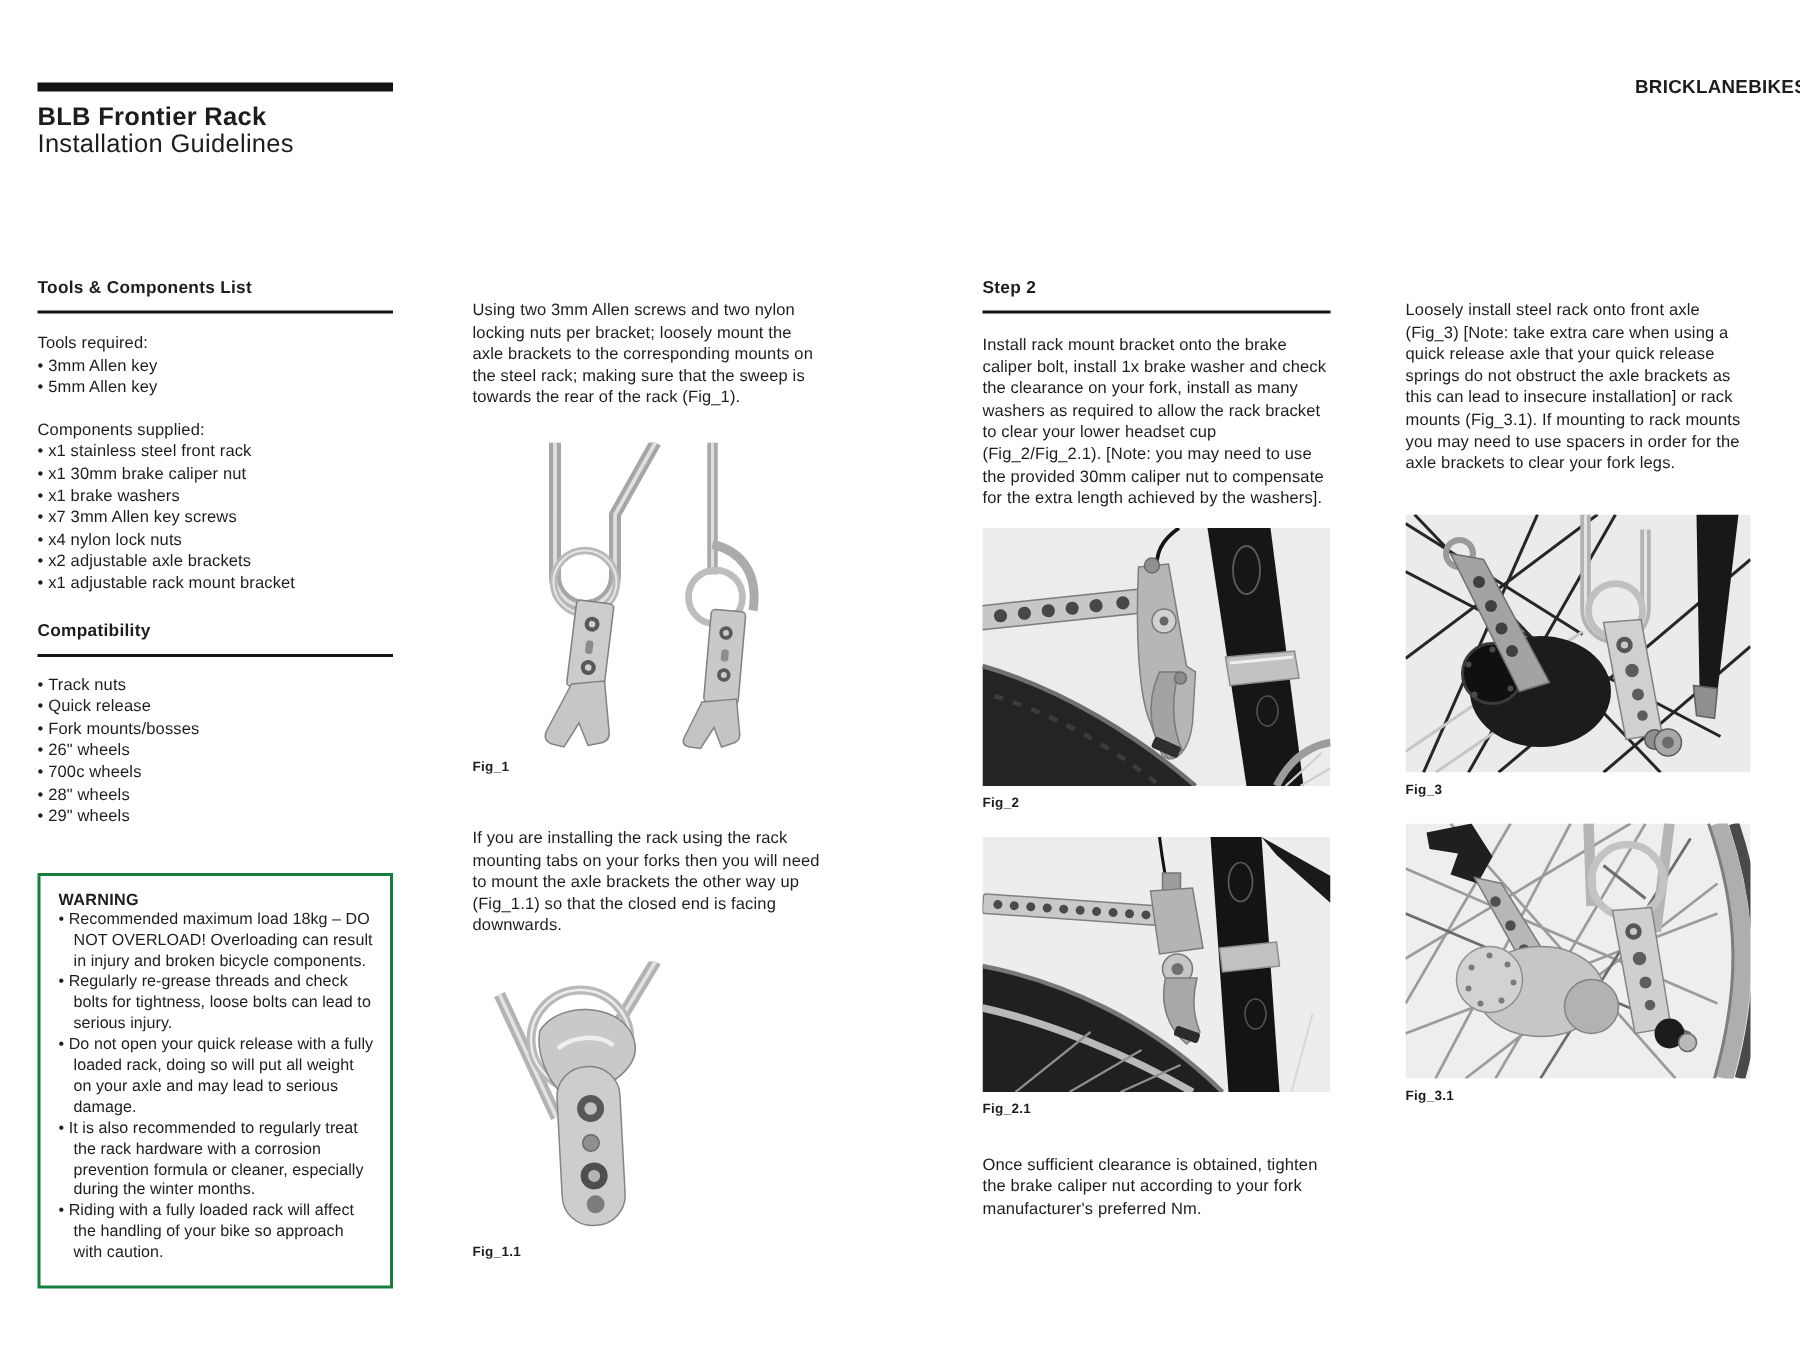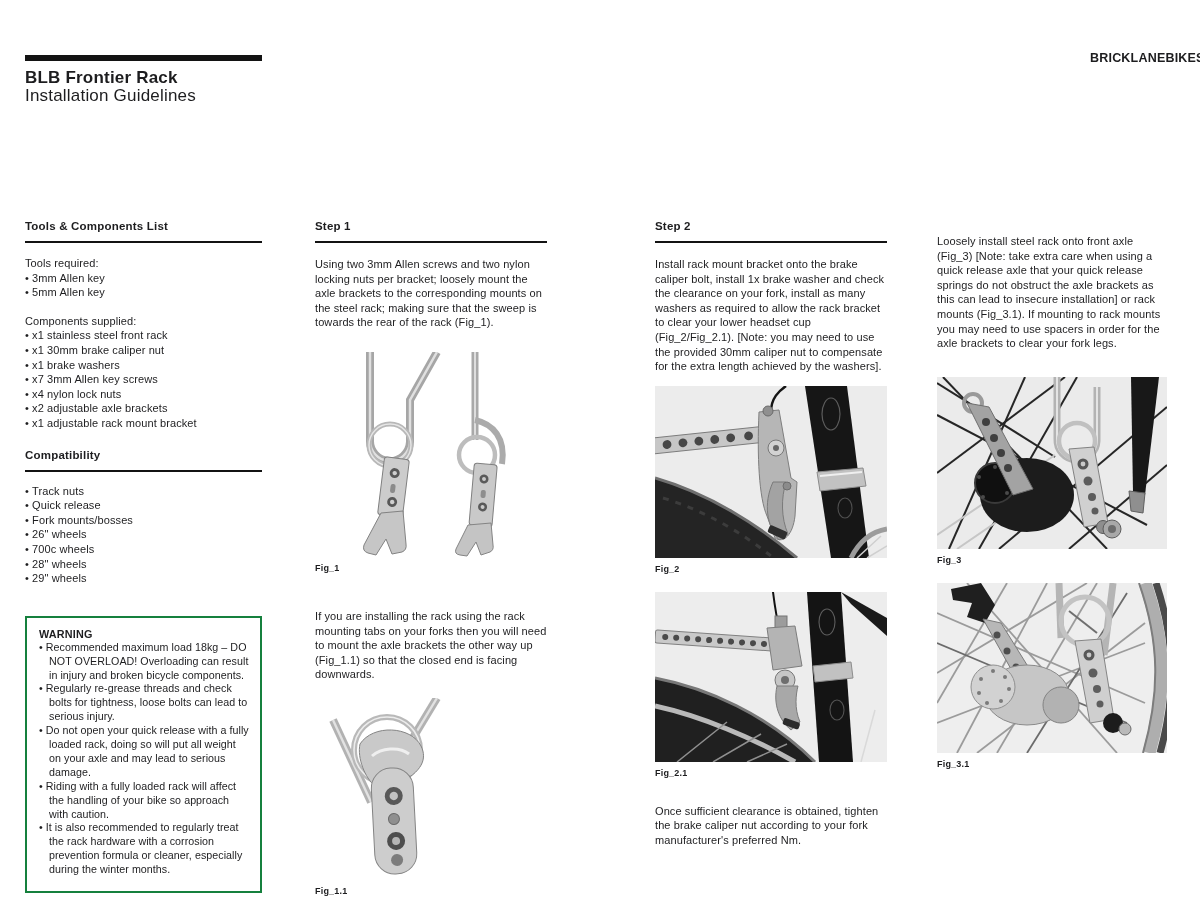--- a/index.html
+++ b/index.html
@@ -12,21 +12,21 @@
   .head-bar{position:absolute;left:25px;top:55px;width:237px;height:6px;background:#131313;}
   .head-titles{position:absolute;left:25px;top:69px;}
   .head-titles h1{margin:0;font-size:17px;line-height:18px;font-weight:bold;letter-spacing:.2px;}
   .head-titles h2{margin:0;font-size:17px;line-height:18px;font-weight:normal;letter-spacing:.2px;}
   .logo{position:absolute;left:1090px;top:53px;display:flex;align-items:flex-start;gap:9px;}
   .logo-text{display:flex;flex-direction:row;}
   .logo-text .l{font-size:12.5px;font-weight:bold;line-height:10.5px;letter-spacing:.2px;}
   .logo-text .l.small{font-size:8.8px;line-height:10px;letter-spacing:.55px;margin-top:1px;}
   .logo-div{width:2px;height:43px;background:#131313;margin-top:0;}
   
-  .col{position:absolute;top:186px;margin-top:34px;}
+  .col{position:absolute;top:186px;}
   .col1{left:25px;width:237px;}
   .col2{left:315px;width:232px;}
   .col3{left:655px;width:232px;}
   .col4{left:937px;width:230px;}
   .sec-head{font-size:11.5px;font-weight:bold;letter-spacing:.2px;margin:0;
     padding-bottom:9px;border-bottom:2px solid #131313;}
   .body-txt{font-size:11px;line-height:14.6px;margin:0;letter-spacing:.1px;}
   .col p.para{margin:14px 0 0 0;}
   ul.plain{list-style:none;margin:0;padding:0;font-size:11px;line-height:14.6px;letter-spacing:.1px;}
   ul.plain li{padding-left:11px;text-indent:-11px;}
@@ -108,28 +108,27 @@
       <li>29" wheels</li>
     </ul>
   </div>
 
   <div class="warnbox">
     <p class="wh">WARNING</p>
     <ul>
       <li>Recommended maximum load 18kg – DO NOT OVERLOAD! Overloading can result in injury and broken bicycle components.</li>
       <li>Regularly re-grease threads and check bolts for tightness, loose bolts can lead to serious injury.</li>
       <li>Do not open your quick release with a fully loaded rack, doing so will put all weight on your axle and may lead to serious damage.</li>
+      <li>It is also recommended to regularly treat the rack hardware with a corrosion prevention formula or cleaner, especially during the winter months.</li>
       <li>Riding with a fully loaded rack will affect the handling of your bike so approach with caution.</li>
-      <li>It is also recommended to regularly treat the rack hardware with a corrosion prevention formula or cleaner, especially during the winter months.</li>
     </ul>
   </div>
 </section>
 
 <section class="col col2">
-  <h3 class="sec-head">Step 1</h3>
   <p class="body-txt para">Using two 3mm Allen screws and two nylon locking nuts per bracket; loosely mount the axle brackets to the corresponding mounts on the steel rack; making sure that the sweep is towards the rear of the rack (Fig_1).</p>
 
   <figure class="fig" style="margin-top:22px;">
     <svg width="232" height="205" viewBox="0 0 232 205">
       <rect width="232" height="205" fill="#ffffff"></rect>
 
       <path d="M55,0 L55,88 A20,20 0 0 0 95,90 L95,48 L122,0" fill="none" stroke="#a6a6a6" stroke-width="8"></path>
       <path d="M55,0 L55,88 A20,20 0 0 0 95,90 L95,48 L122,0" fill="none" stroke="#e0e0e0" stroke-width="2.5"></path>
       <circle cx="75" cy="93" r="21" fill="none" stroke="#b8b8b8" stroke-width="5"></circle>
       <circle cx="75" cy="93" r="21" fill="none" stroke="#e6e6e6" stroke-width="1.4"></circle>

